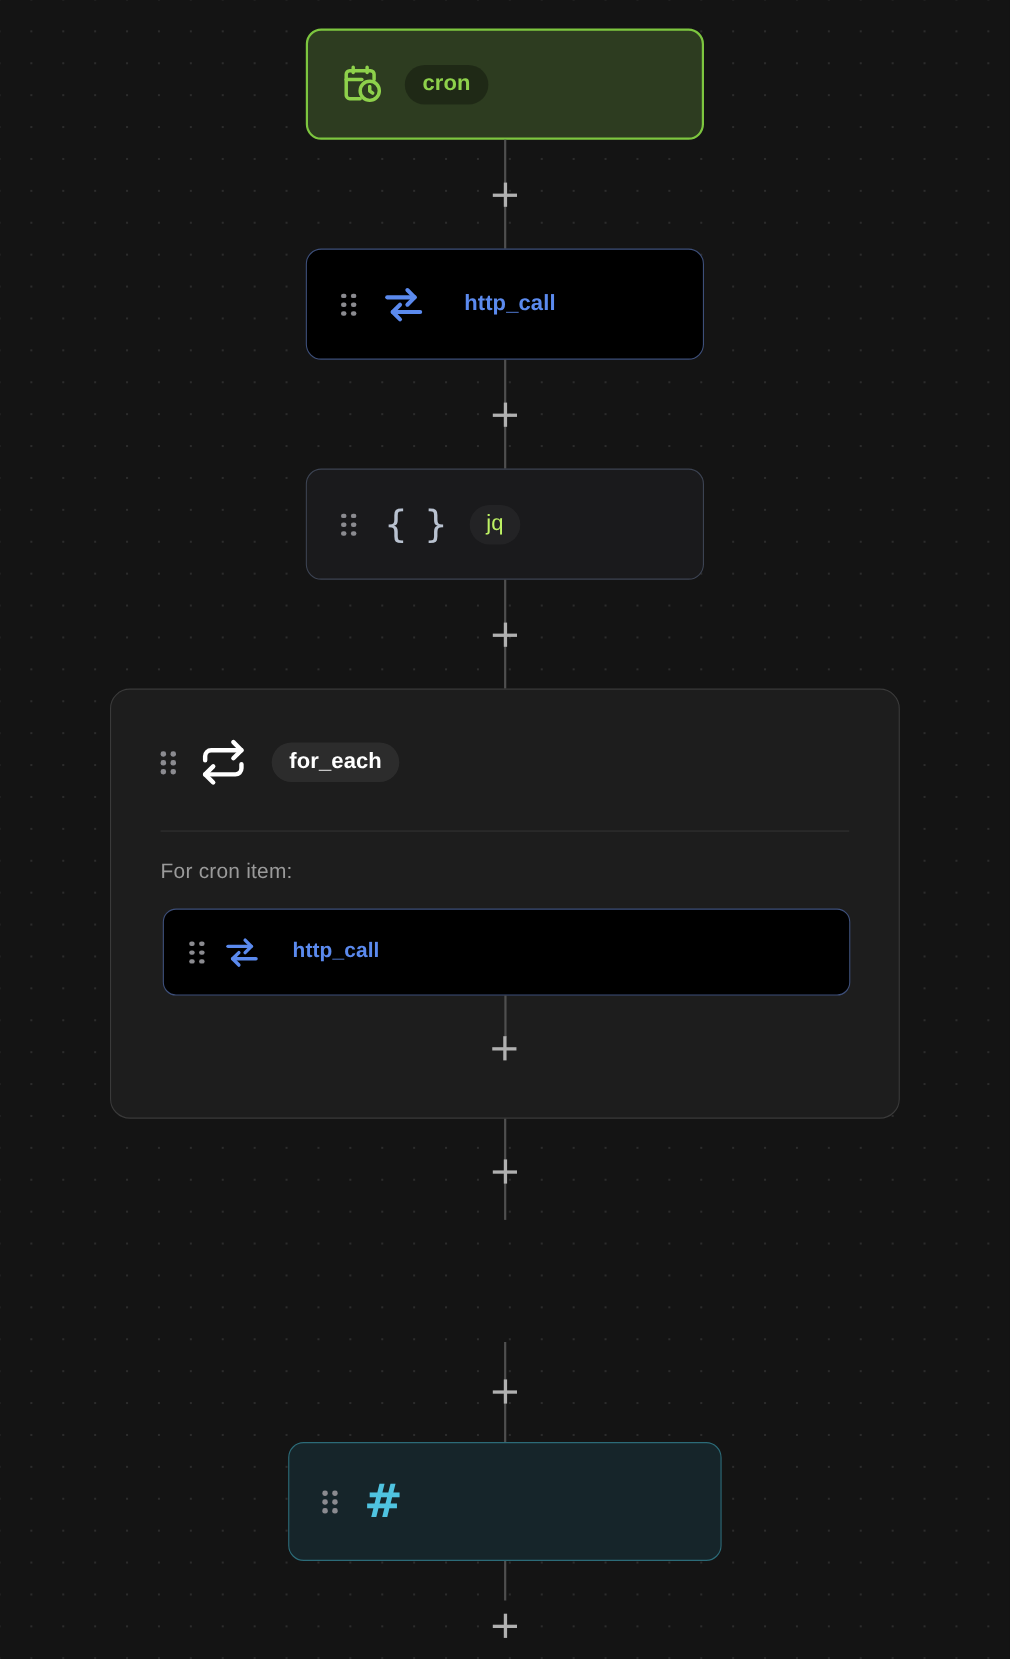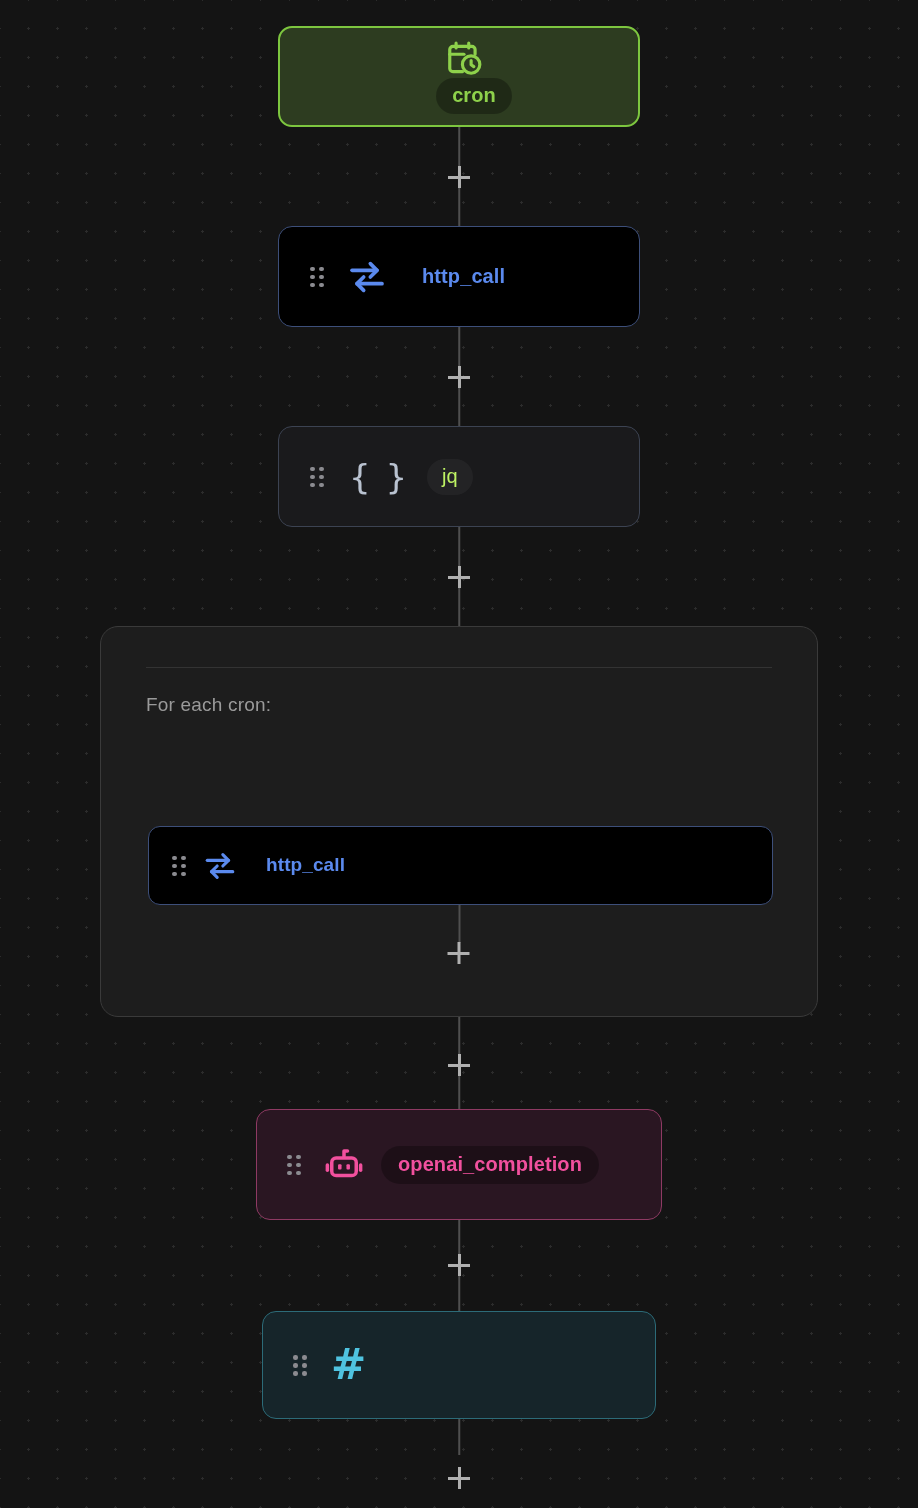--- a/index.html
+++ b/index.html
@@ -82,21 +82,21 @@
   
   #node-cron {
     left: 278px;
     top: 26px;
     width: 362px;
     height: 101px;
     border-color: #7dc63f;
     background: #2d3c20;
     border-width: 2px;
   }
-  #node-cron .node-inner { padding-left: 30px; flex-direction: column; }
+  #node-cron .node-inner { padding-left: 30px; }
   #node-cron .node-icon { margin-right: 20px; }
   #node-cron .pill {
     color: #8ed14b;
     background: rgba(0, 0, 0, 0.30);
   }
 
   
   .node-http {
     border-color: #3d4f7a;
     background: #000000;
@@ -367,24 +367,43 @@
       <span class="pill">jq</span>
     </div>
   </div>
 
   <div class="connector" id="conn-3">
     <span class="conn-line"></span>
     <span class="plus-btn"></span>
   </div>
 
   <div class="node" id="node-foreach">
+    <div class="foreach-head">
+      <span class="drag-handle">
+        <i></i>
+          <i></i>
+          <i></i>
+          <i></i>
+          <i></i>
+          <i></i>
+      </span>
+      <span class="node-icon">
+        <svg width="44" height="44" viewBox="0 0 24 24" fill="none" stroke="#ffffff" stroke-width="2.2" stroke-linecap="round" stroke-linejoin="round">
+          <path d="M17 2l4 4-4 4"></path>
+          <path d="M3 11V9a3 3 0 0 1 3-3h15"></path>
+          <path d="M7 22l-4-4 4-4"></path>
+          <path d="M21 13v2a3 3 0 0 1-3 3H3"></path>
+        </svg>
+      </span>
+      <span class="pill">for_each</span>
+    </div>
 
     <div class="foreach-divider"></div>
 
-    <div class="foreach-label">For each cron:</div>
+    <div class="foreach-label">For cron item:</div>
 
     <div class="node node-http" id="node-http2">
       <div class="node-inner">
         <span class="drag-handle">
           <i></i>
             <i></i>
             <i></i>
             <i></i>
             <i></i>
             <i></i>
@@ -405,43 +424,20 @@
       <span class="conn-line"></span>
       <span class="plus-btn"></span>
     </div>
   </div>
 
   <div class="connector" id="conn-4">
     <span class="conn-line"></span>
     <span class="plus-btn"></span>
   </div>
 
-  <div class="node" id="node-openai">
-    <div class="node-inner">
-      <span class="drag-handle">
-        <i></i>
-          <i></i>
-          <i></i>
-          <i></i>
-          <i></i>
-          <i></i>
-      </span>
-      <span class="node-icon">
-        <svg width="42" height="42" viewBox="0 0 24 24" fill="none" stroke="#f2509e" stroke-width="2" stroke-linecap="round" stroke-linejoin="round">
-          <path d="M12 7V4h2"></path>
-          <rect x="5" y="8" width="14" height="10" rx="2.5"></rect>
-          <path d="M2.5 12v3"></path>
-            <path d="M21.5 12v3"></path>
-          <rect x="8.6" y="11.6" width="2" height="3" rx="0.6" fill="#f2509e" stroke="none"></rect>
-          <rect x="13.4" y="11.6" width="2" height="3" rx="0.6" fill="#f2509e" stroke="none"></rect>
-        </svg>
-      </span>
-      <span class="pill">openai_completion</span>
-    </div>
-  </div>
 
   <div class="connector" id="conn-5">
     <span class="conn-line"></span>
     <span class="plus-btn"></span>
   </div>
 
   <div class="node" id="node-discord">
     <div class="node-inner">
       <span class="drag-handle">
         <i></i>

